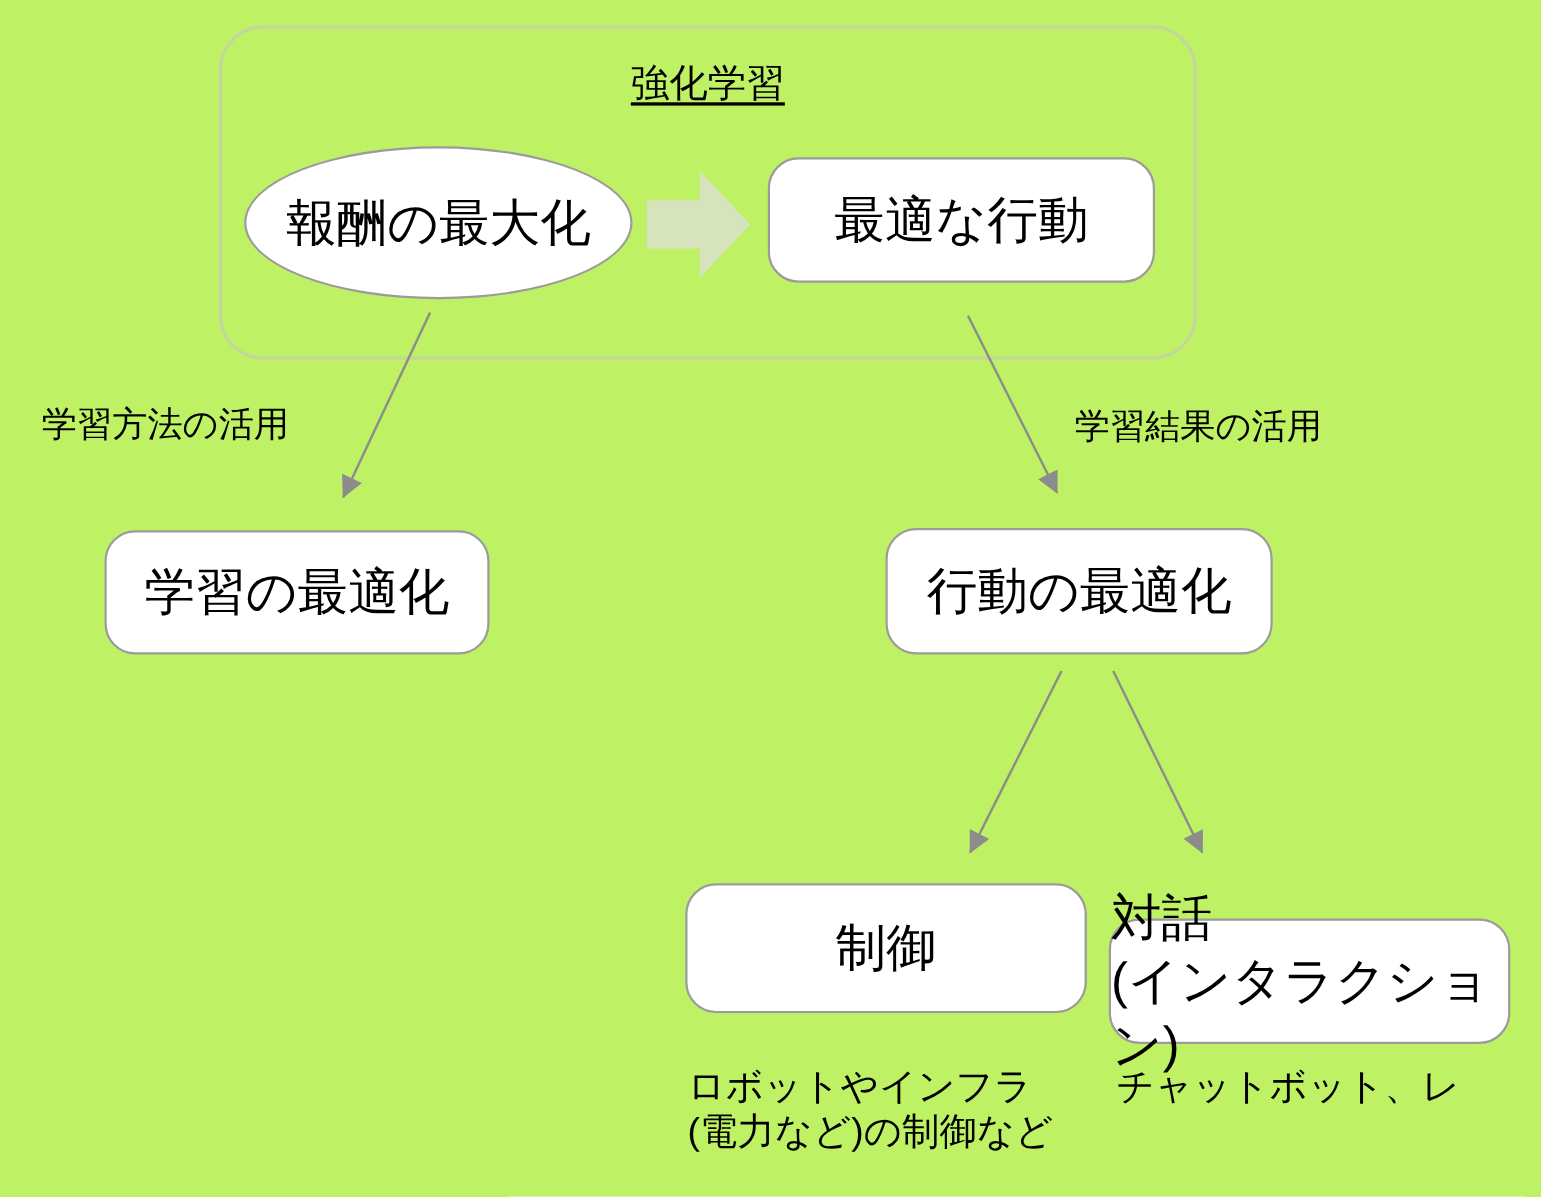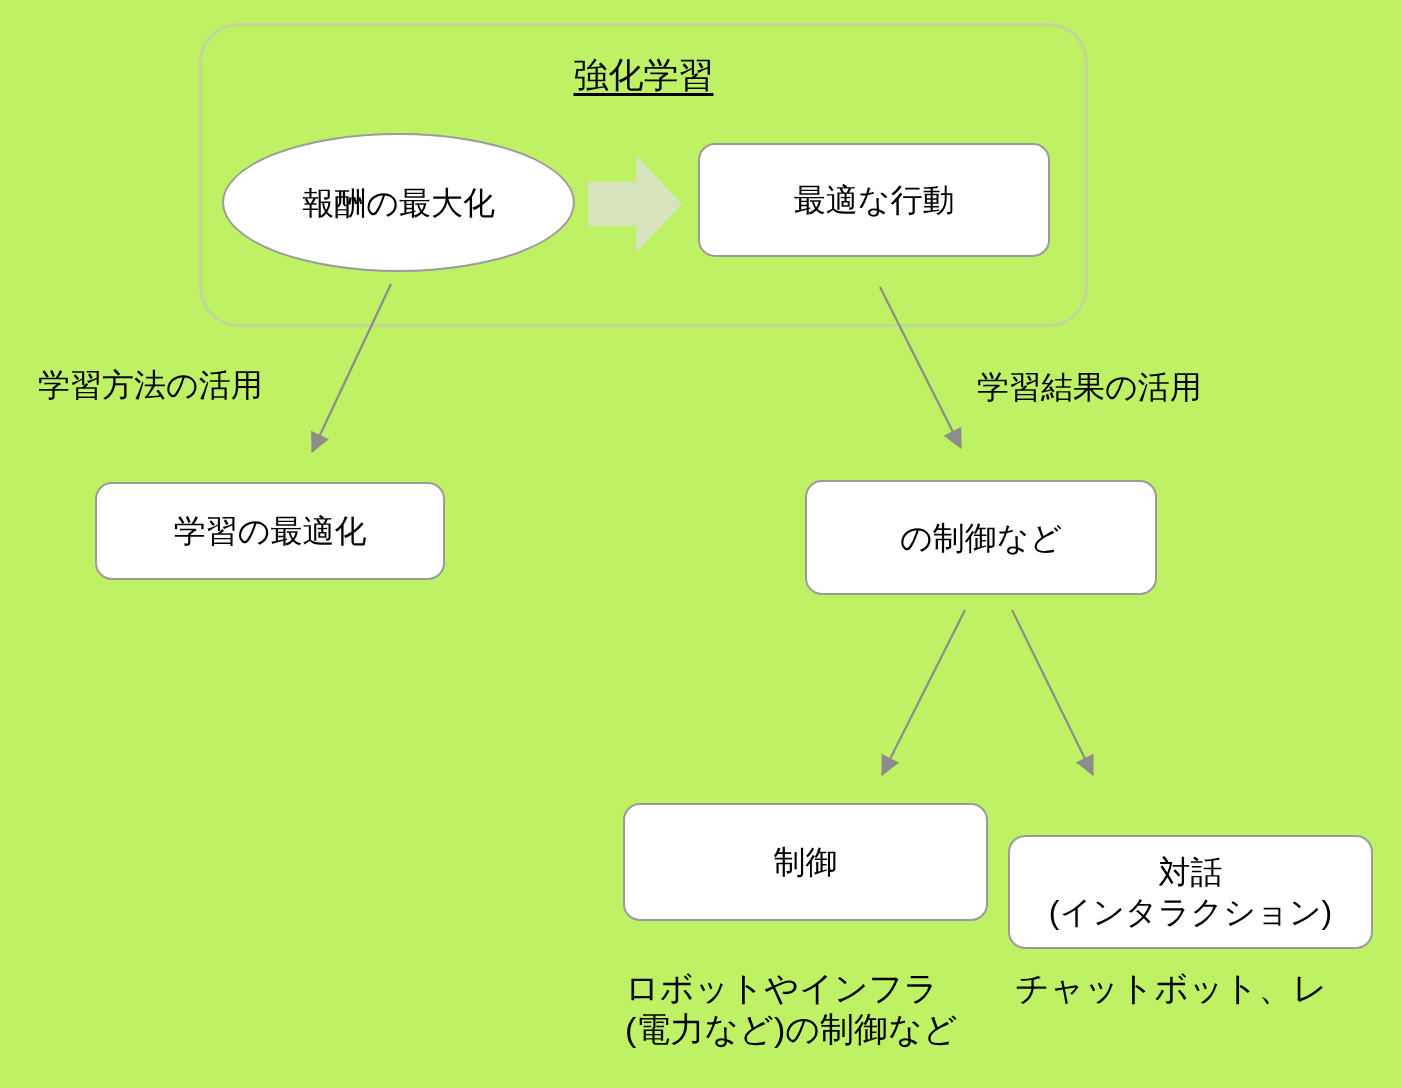--- a/index.html
+++ b/index.html
@@ -54,31 +54,30 @@
     white-space: nowrap;
   }
   .node {
     position: absolute;
     box-sizing: border-box;
     border: 2.5px solid var(--node-border, #9b9b9b);
     background: #ffffff;
     display: flex;
     align-items: center;
     justify-content: center;
-    text-align: center;
-    font-size: 32px;
+    font-size: 46px;
     z-index: 2;
     line-height: 1.25;
   }
-  .node.rounded { border-radius: 17px; }
+  .node.rounded { border-radius: 28px; }
   .node.ellipse { border-radius: 50%; }
 
   .node-reward   { left: 222px; top: 133px; width: 353px; height: 139px; }
   .node-optimal  { left: 698px; top: 143px; width: 352px; height: 114px; }
-  .node-learnopt { left:  95px; top: 482px; width: 350px; height: 98px; }
+  .node-learnopt { left:  95px; top: 482px; width: 350px; height: 113px; }
   .node-actopt   { left: 805px; top: 480px; width: 352px; height: 115px; }
   .node-control  { left: 623px; top: 803px; width: 365px; height: 118px; }
   .node-dialog   { left: 1008px; top: 803px; width: 365px; height: 114px; margin-top: 32px; }
 
   .edge-label {
     position: absolute;
     font-size: 32px;
     text-underline-offset: 6px;
     white-space: nowrap;
     z-index: 2;
@@ -130,21 +129,21 @@
 
   <div class="node rounded node-optimal">
     <span>最適な行動</span>
   </div>
 
   <div class="node rounded node-learnopt">
     <span>学習の最適化</span>
   </div>
 
   <div class="node rounded node-actopt">
-    <span>の制御など</span>
+    <span>行動の最適化</span>
   </div>
 
   <div class="node rounded node-control">
     <span>制御</span>
   </div>
 
   <div class="node rounded node-dialog">
     <span>
       <span style="display:block">対話</span>
       <span style="display:block">(インタラクション)</span>

